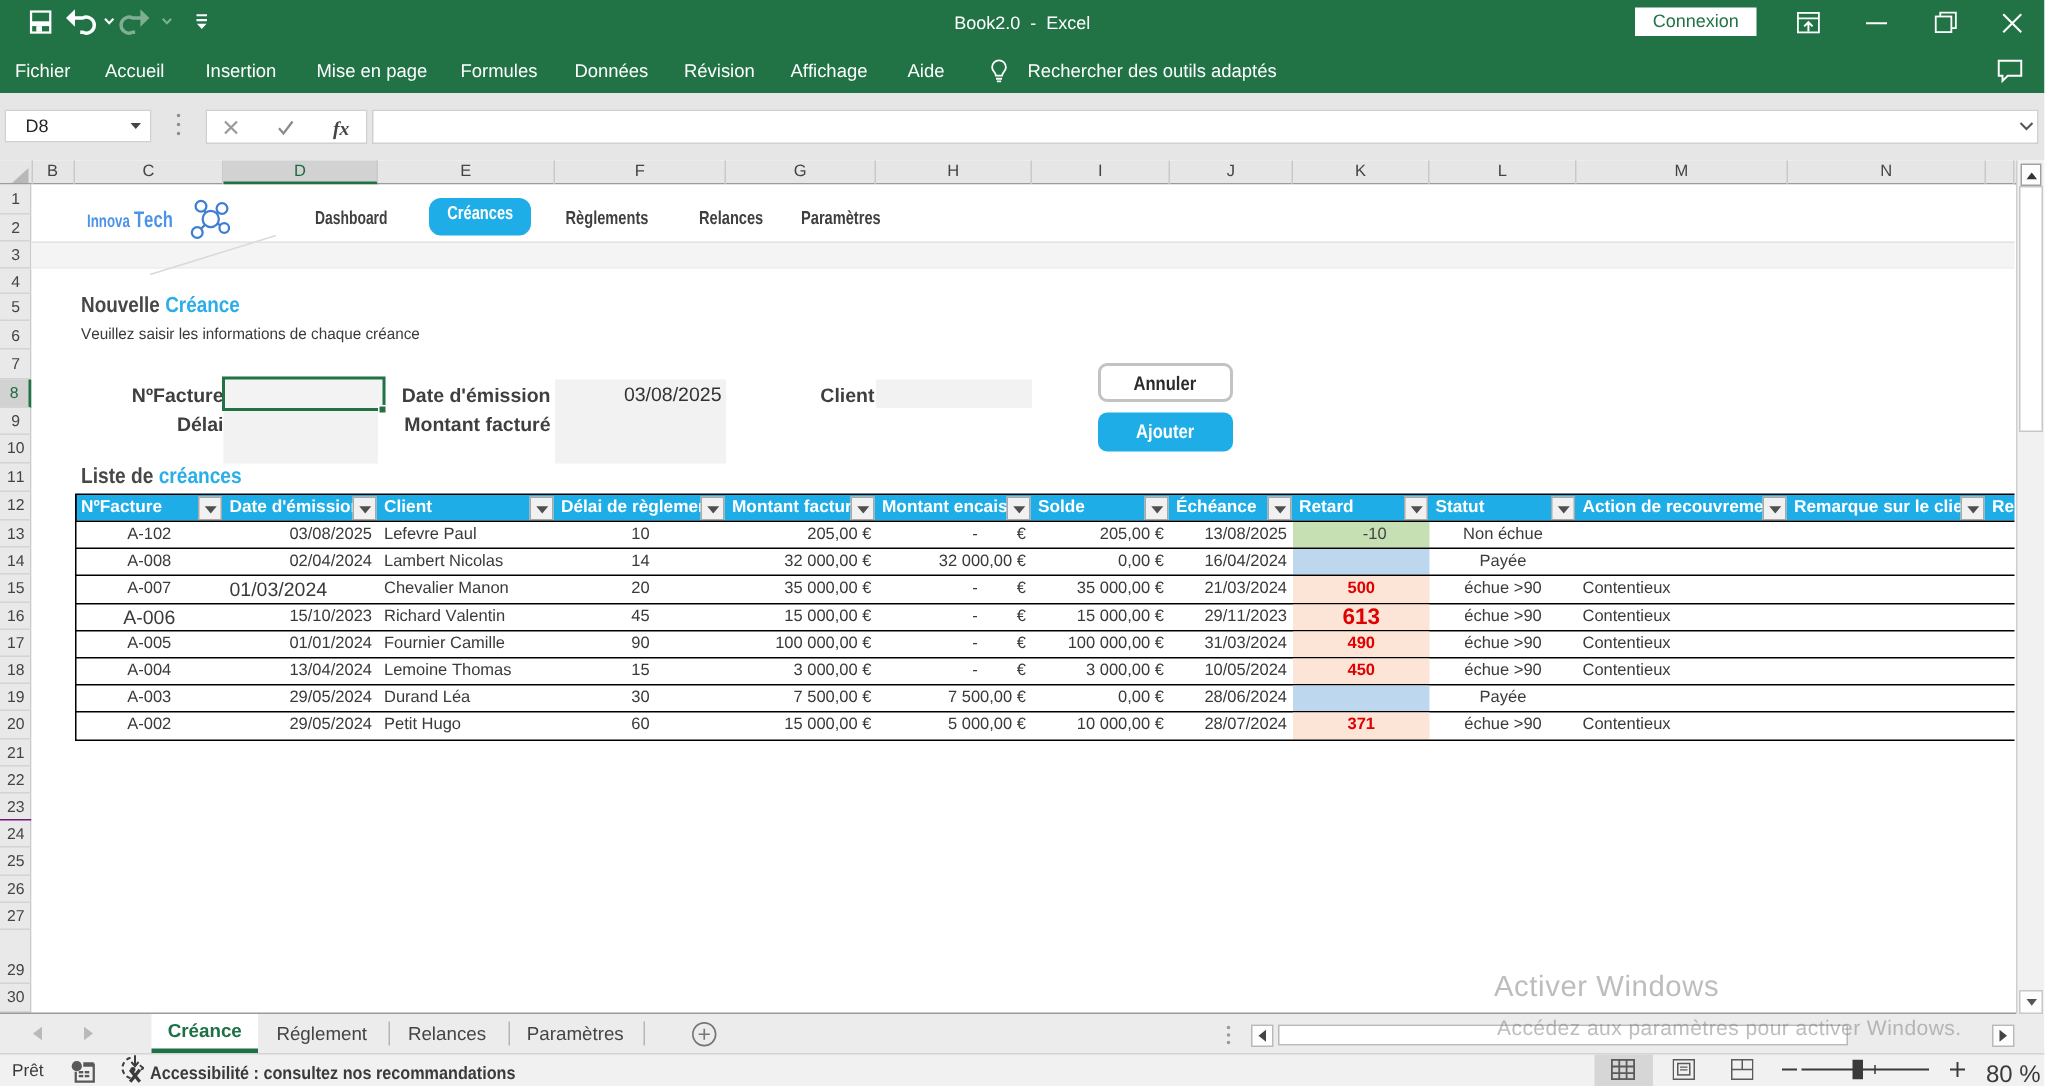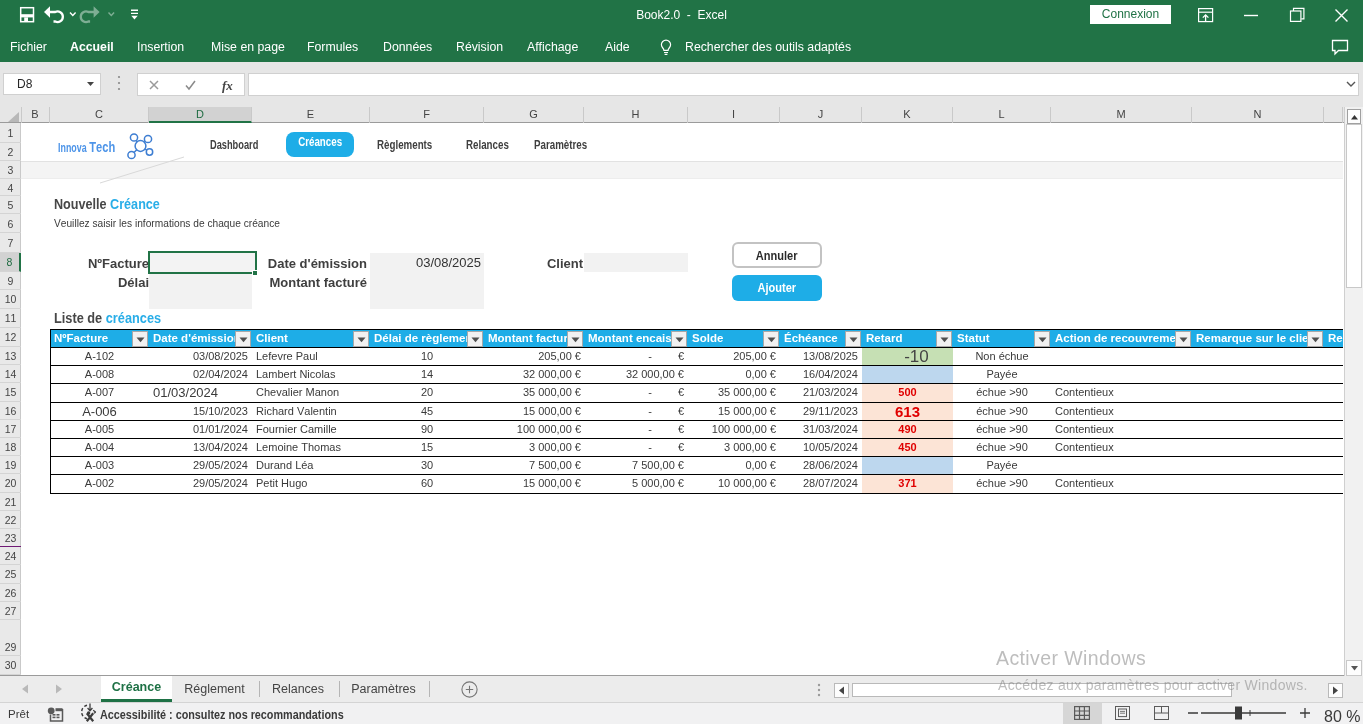--- a/index.html
+++ b/index.html
@@ -32,21 +32,21 @@
  <rect x="8.6" y="8.6" width="14" height="13"></rect>
  <path d="M8.6,12.2 h14"></path>
  <path d="M15.6,21 v-6 M12.8,17.6 l2.8,-2.8 l2.8,2.8" stroke-width="1.3"></path>
  <path d="M54,15.5 h14" stroke-width="1.4"></path>
  <rect x="100.5" y="11" width="10.4" height="10.4"></rect>
  <path d="M103.5,11 v-2.6 h10.4 v10.4 h-2.6"></path>
  <path d="M145.5,9.5 l12,12 M157.5,9.5 l-12,12" stroke-width="1.4"></path>
 </g>
 </svg>
 <div class="abs" style="left:10px;top:40px;font-size:12.3px;color:#fff;font-weight:normal;white-space:nowrap;">Fichier</div>
-<div class="abs" style="left:70px;top:40px;font-size:12.3px;color:#fff;font-weight:bold;white-space:nowrap;">Accueil</div>
+<div class="abs" style="left:70px;top:40px;font-size:12.3px;color:#fff;font-weight:normal;white-space:nowrap;">Accueil</div>
 <div class="abs" style="left:137px;top:40px;font-size:12.3px;color:#fff;font-weight:normal;white-space:nowrap;">Insertion</div>
 <div class="abs" style="left:211px;top:40px;font-size:12.3px;color:#fff;font-weight:normal;white-space:nowrap;">Mise en page</div>
 <div class="abs" style="left:307px;top:40px;font-size:12.3px;color:#fff;font-weight:normal;white-space:nowrap;">Formules</div>
 <div class="abs" style="left:383px;top:40px;font-size:12.3px;color:#fff;font-weight:normal;white-space:nowrap;">Données</div>
 <div class="abs" style="left:456px;top:40px;font-size:12.3px;color:#fff;font-weight:normal;white-space:nowrap;">Révision</div>
 <div class="abs" style="left:527px;top:40px;font-size:12.3px;color:#fff;font-weight:normal;white-space:nowrap;">Affichage</div>
 <div class="abs" style="left:605px;top:40px;font-size:12.3px;color:#fff;font-weight:normal;white-space:nowrap;">Aide</div>
 <svg class="abs" style="left:657px;top:38px;" width="18" height="18" viewBox="0 0 18 18">
 <g stroke="#fff" fill="none" stroke-width="1.2">
 <path d="M9,2.2 a4.6,4.6 0 0 1 4.6,4.6 c0,1.8 -1,2.7 -1.7,3.6 c-0.5,0.7 -0.7,1.2 -0.8,2 h-4.2 c-0.1,-0.8 -0.3,-1.3 -0.8,-2 c-0.7,-0.9 -1.7,-1.8 -1.7,-3.6 a4.6,4.6 0 0 1 4.6,-4.6 z"></path>
@@ -238,21 +238,21 @@
 <div class="abs" style="left:50px;top:347px;width:1293px;height:1px;background:#000;"></div>
 <div class="abs" style="left:862px;top:348.0px;width:91px;height:17.2px;background:#c6e0b4;"></div>
 <div class="abs" style="left:50px;top:348.0px;width:99px;height:17.2px;line-height:17px;font-size:11px;color:#3a3a3a;font-weight:normal;text-align:center;padding-right:4px;padding-left:4px;white-space:nowrap;">A-102</div>
 <div class="abs" style="left:149px;top:348.0px;width:103px;height:17.2px;line-height:17px;font-size:11px;color:#3a3a3a;font-weight:normal;text-align:right;padding-right:4px;padding-left:4px;white-space:nowrap;">03/08/2025</div>
 <div class="abs" style="left:252px;top:348.0px;width:118px;height:17.2px;line-height:17px;font-size:11px;color:#3a3a3a;font-weight:normal;text-align:left;padding-right:4px;padding-left:4px;white-space:nowrap;">Lefevre Paul</div>
 <div class="abs" style="left:370px;top:348.0px;width:114px;height:17.2px;line-height:17px;font-size:11px;color:#3a3a3a;font-weight:normal;text-align:center;padding-right:4px;padding-left:4px;white-space:nowrap;">10</div>
 <div class="abs" style="left:484px;top:348.0px;width:100px;height:17.2px;line-height:17px;font-size:11px;color:#3a3a3a;font-weight:normal;text-align:right;padding-right:3px;padding-left:4px;white-space:nowrap;">205,00 €</div>
 <div class="abs" style="left:584px;top:348.0px;width:104px;height:17.2px;line-height:17px;font-size:11px;color:#3a3a3a;font-weight:normal;text-align:right;padding-right:4px;padding-left:4px;white-space:nowrap;">-<span style="display:inline-block;width:26px;"></span>€</div>
 <div class="abs" style="left:688px;top:348.0px;width:92px;height:17.2px;line-height:17px;font-size:11px;color:#3a3a3a;font-weight:normal;text-align:right;padding-right:4px;padding-left:4px;white-space:nowrap;">205,00 €</div>
 <div class="abs" style="left:780px;top:348.0px;width:82px;height:17.2px;line-height:17px;font-size:11px;color:#3a3a3a;font-weight:normal;text-align:right;padding-right:4px;padding-left:4px;white-space:nowrap;">13/08/2025</div>
-<div class="abs" style="left:862px;top:348.0px;width:109px;height:17.2px;line-height:17px;font-size:17px;color:#444;font-weight:normal;text-align:center;padding-right:4px;padding-left:4px;white-space:nowrap;">-10</div>
+<div class="abs" style="left:862px;top:348.0px;width:109px;height:17.2px;line-height:17px;font-size:11px;color:#444;font-weight:normal;text-align:center;padding-right:4px;padding-left:4px;white-space:nowrap;">-10</div>
 <div class="abs" style="left:953px;top:348.0px;width:98px;height:17.2px;line-height:17px;font-size:11px;color:#3a3a3a;font-weight:normal;text-align:center;padding-right:4px;padding-left:4px;white-space:nowrap;">Non échue</div>
 <div class="abs" style="left:50px;top:365.2px;width:1293px;height:1px;background:#000;"></div>
 <div class="abs" style="left:862px;top:366.2px;width:91px;height:17.2px;background:#bdd7ee;"></div>
 <div class="abs" style="left:50px;top:366.2px;width:99px;height:17.2px;line-height:17px;font-size:11px;color:#3a3a3a;font-weight:normal;text-align:center;padding-right:4px;padding-left:4px;white-space:nowrap;">A-008</div>
 <div class="abs" style="left:149px;top:366.2px;width:103px;height:17.2px;line-height:17px;font-size:11px;color:#3a3a3a;font-weight:normal;text-align:right;padding-right:4px;padding-left:4px;white-space:nowrap;">02/04/2024</div>
 <div class="abs" style="left:252px;top:366.2px;width:118px;height:17.2px;line-height:17px;font-size:11px;color:#3a3a3a;font-weight:normal;text-align:left;padding-right:4px;padding-left:4px;white-space:nowrap;">Lambert Nicolas</div>
 <div class="abs" style="left:370px;top:366.2px;width:114px;height:17.2px;line-height:17px;font-size:11px;color:#3a3a3a;font-weight:normal;text-align:center;padding-right:4px;padding-left:4px;white-space:nowrap;">14</div>
 <div class="abs" style="left:484px;top:366.2px;width:100px;height:17.2px;line-height:17px;font-size:11px;color:#3a3a3a;font-weight:normal;text-align:right;padding-right:3px;padding-left:4px;white-space:nowrap;">32 000,00 €</div>
 <div class="abs" style="left:584px;top:366.2px;width:104px;height:17.2px;line-height:17px;font-size:11px;color:#3a3a3a;font-weight:normal;text-align:right;padding-right:4px;padding-left:4px;white-space:nowrap;">32 000,00 €</div>
 <div class="abs" style="left:688px;top:366.2px;width:92px;height:17.2px;line-height:17px;font-size:11px;color:#3a3a3a;font-weight:normal;text-align:right;padding-right:4px;padding-left:4px;white-space:nowrap;">0,00 €</div>

